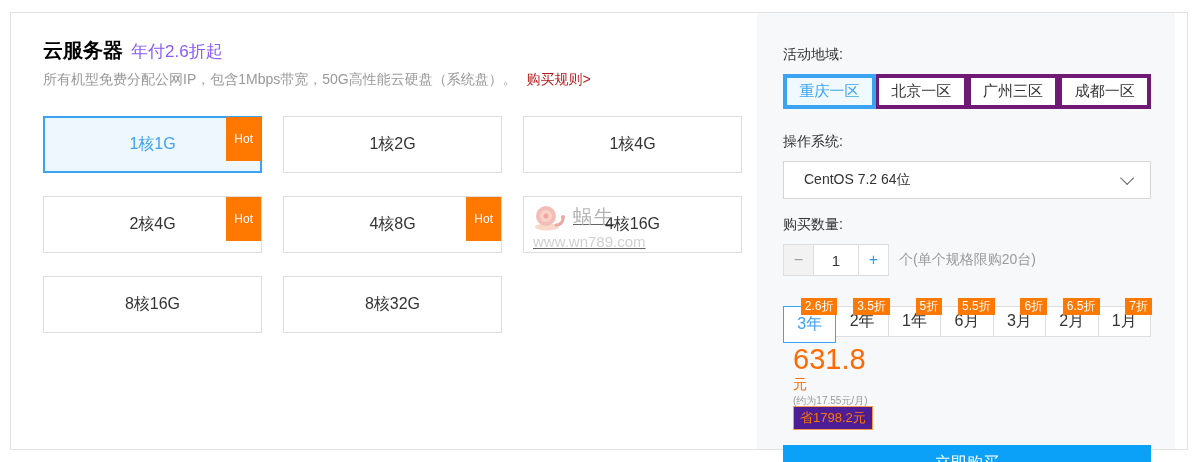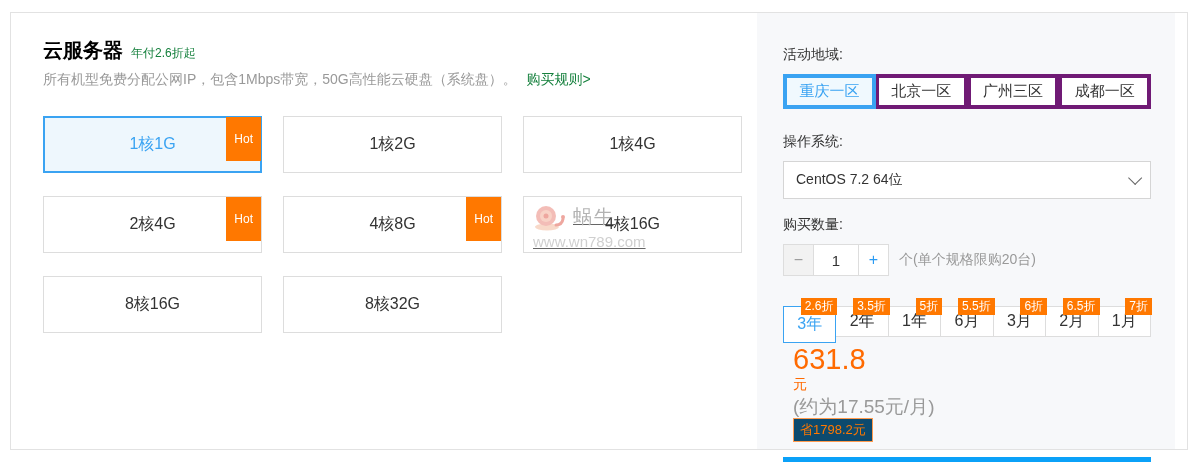--- a/index.html
+++ b/index.html
@@ -5,23 +5,23 @@
   * { margin:0; padding:0; box-sizing:border-box; }
   html,body { width:1198px; height:462px; background:#fff;
     font-family:"Liberation Sans","DejaVu Sans",sans-serif; color:#333; }
   .card { position:absolute; left:10px; top:12px; width:1178px; height:438px;
     border:1px solid #e2e2e2; background:#fff; }
 
   
   .left { position:absolute; left:0; top:0; width:758px; height:100%; }
   .hd { position:absolute; left:32px; top:24px; white-space:nowrap; }
   .hd .title { font-size:20px; font-weight:bold; color:#000; }
-  .hd .tag { font-size:12px; color:#15803d; margin-left:8px; }
+  .hd .tag { font-size:17px; color:#8b5cf6; margin-left:8px; }
   .desc { position:absolute; left:32px; top:58px; font-size:14px; color:#999; white-space:nowrap; }
-  .desc a { color:#15803d; text-decoration:none; margin-left:6px; cursor:pointer; }
+  .desc a { color:#b91c1c; text-decoration:none; margin-left:6px; cursor:pointer; }
 
   .grid { position:absolute; left:32px; top:103px; width:699px;
     display:grid; grid-template-columns:repeat(3,219px); grid-auto-rows:57px;
     column-gap:21px; row-gap:23px; }
   .cell { position:relative; border:1px solid #ddd; background:#fff;
     display:flex; align-items:center; justify-content:center;
     font-size:16px; color:#333; cursor:pointer; }
   .cell.sel { border:2px solid #3aa3f2; background:#eef7fd; color:#3aa3f2; }
   .hotb { position:absolute; top:0; right:0; background:#ff7800; color:#fff;
     font-size:12px; line-height:20px; padding:12px 8px; }
@@ -41,21 +41,21 @@
   .seg { display:flex; width:368px; }
   .seg .opt { flex:1; height:35px; border:4px solid #701a75; background:#fff;
     display:flex; align-items:center; justify-content:center; font-size:15px;
     color:#333; margin-left:-1px; cursor:pointer; position:relative; }
   .seg .opt:first-child { margin-left:0; }
   .seg .opt.sel { border-color:#3aa3f2; background:#f0f9fe; color:#3aa3f2; z-index:2; }
 
   .gap22 { height:24px; } .gap18 { height:17px; } .gap21 { height:22px; }
 
   .select { width:368px; height:38px; border:1px solid #d5d5d5; background:#fff;
-    display:flex; align-items:center; padding:0 12px; font-size:14px; color:#333;
+    display:flex; align-items:center; padding:0 20px; font-size:14px; color:#333;
     cursor:pointer; justify-content:space-between; }
   .chev { width:10px; height:10px; border-right:1px solid #666; border-bottom:1px solid #666;
     transform:rotate(45deg) translateY(-3px); }
 
   .stepper { display:flex; align-items:center; }
   .stepper .btn { width:31px; height:32px; border:1px solid #ddd; display:flex;
     align-items:center; justify-content:center; font-size:16px; cursor:pointer; }
   .stepper .minus { background:#f2f2f2; color:#9a9a9a; }
   .stepper .plus  { background:#fff; color:#2b9bf3; margin-left:-1px; }
   .stepper input { width:46px; height:32px; border:1px solid #ddd; margin-left:-1px;
@@ -69,22 +69,22 @@
     display:flex; align-items:center; justify-content:center; font-size:16px;
     color:#333; margin-left:-1px; cursor:pointer; position:relative; }
   .dur .opt:first-child { margin-left:0; }
   .dur .opt.sel { height:37px; border-color:#3aa3f2; background:#fff; color:#3aa3f2; z-index:2; }
   .disc { position:absolute; top:-9px; right:-2px; background:#ff7800; color:#fff;
     font-size:12px; line-height:17px; padding:0 4px; white-space:nowrap; z-index:3; }
 
   .price { display:flex; align-items:baseline;flex-direction:column; }
   .price .amt { font-size:29px; color:#ff6a00; }
   .price .unit { font-size:14px; color:#ff6a00; }
-  .price .mo { font-size:19px; color:#999; margin-left:10px; }
-  .save { font-size:13px; color:#ff7800; border:1px solid #ff9a4d; background:#0c4a6e;
+  .price .mo { font-size:10px; color:#999; margin-left:10px; }
+  .save { font-size:13px; color:#ff7800; border:1px solid #ff9a4d; background:#4c1d95;
     padding:2px 6px; margin-left:10px; transform:translateY(-2px); }
 
   .buy { margin-top:13px; width:368px; height:36px; background:#0ba1f8; color:#fff;
     font-size:16px; border:none; cursor:pointer; display:flex; align-items:center;
     justify-content:center; font-family:inherit; }
 </style>
 </head>
 <body>
 
 <div class="card">

